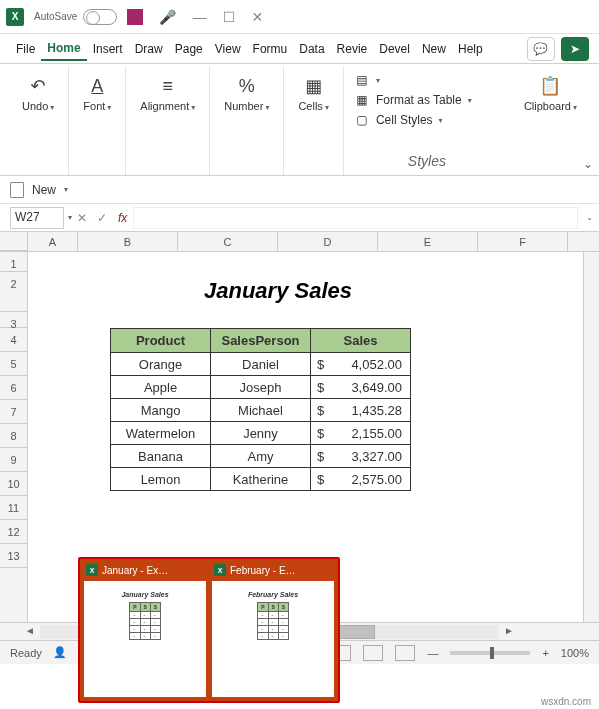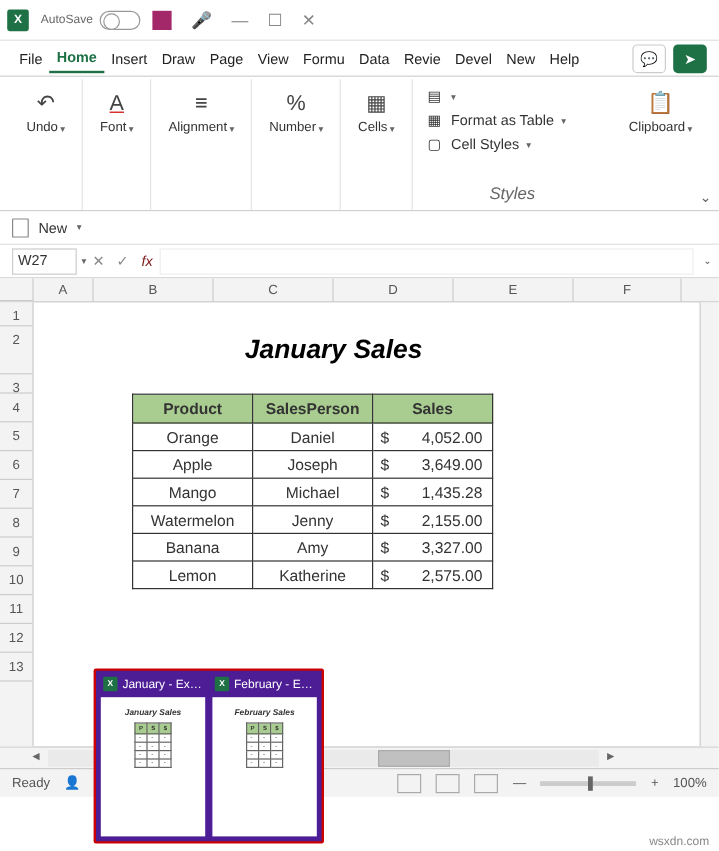--- a/index.html
+++ b/index.html
@@ -55,21 +55,21 @@
 .row1 { height: 20px; }
 .cells { position: relative; flex: 1; }
 .title-cell { position: absolute; left: 50px; top: 26px; width: 400px; font-size: 22px; font-weight: bold; font-style: italic; text-align: center; color: #000; }
 .data-table { position: absolute; left: 50px; top: 76px; border-collapse: collapse; margin-left: 32px; }
 .data-table th { background: #a9cd90; border: 1px solid #333; padding: 4px 8px; font-size: 13px; font-weight: bold; width: 100px; }
 .data-table td { border: 1px solid #333; padding: 3px 8px; font-size: 13px; text-align: center; width: 100px; height: 23px; }
 .data-table td.money { text-align: right; position: relative; padding-left: 18px; }
 .data-table td.money::before { content: "$"; position: absolute; left: 6px; }
 .grid-vscroll { width: 16px; background: #f3f3f3; border-left: 1px solid #ccc; }
 
-.taskbar-pop { position: absolute; left: 78px; top: 557px; width: 192px; height: 146px; background: #4c1d95; border: 2px solid #cc0000; border-radius: 2px; display: flex; padding: 2px; gap: 2px; z-index: 10; justify-content: space-between; }
+.taskbar-pop { position: absolute; left: 78px; top: 557px; width: 262px; height: 146px; background: #c2410c; border: 2px solid #cc0000; border-radius: 2px; display: flex; padding: 2px; gap: 2px; z-index: 10; justify-content: space-between; }
 .task-item { flex: 1; display: flex; flex-direction: column; }
 .task-header { display: flex; align-items: center; gap: 4px; color: #fff; font-size: 10px; padding: 3px 4px; white-space: nowrap; overflow: hidden; }
 .task-xl { width: 12px; height: 12px; background: #1e7045; color: #fff; font-size: 7px; font-weight: bold; display: flex; align-items: center; justify-content: center; border-radius: 1px; }
 .task-thumb { flex: 1; background: #fff; margin: 2px; display: flex; flex-direction: column; align-items: center; padding: 6px 4px; font-size: 5px; }
 .thumb-title { font-weight: bold; font-style: italic; font-size: 7px; margin: 4px 0; }
 .thumb-table { border-collapse: collapse; }
 .thumb-table th { background: #a9cd90; border: 0.5px solid #666; padding: 1px 3px; font-size: 5px; }
 .thumb-table td { border: 0.5px solid #666; padding: 0 3px; font-size: 5px; }
 
 .hscroll-area { height: 18px; display: flex; align-items: center; border-top: 1px solid #ccc; background: #f3f3f3; }

